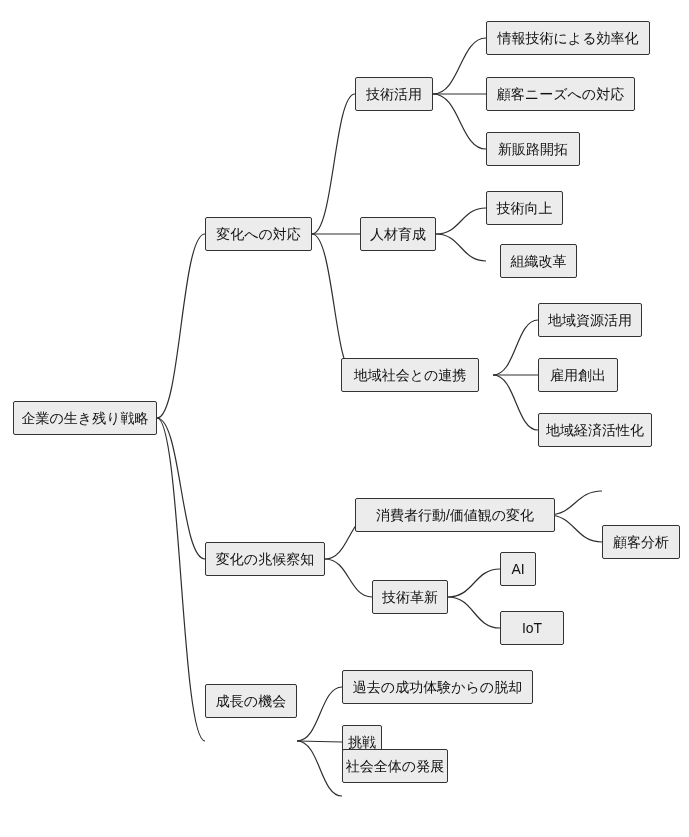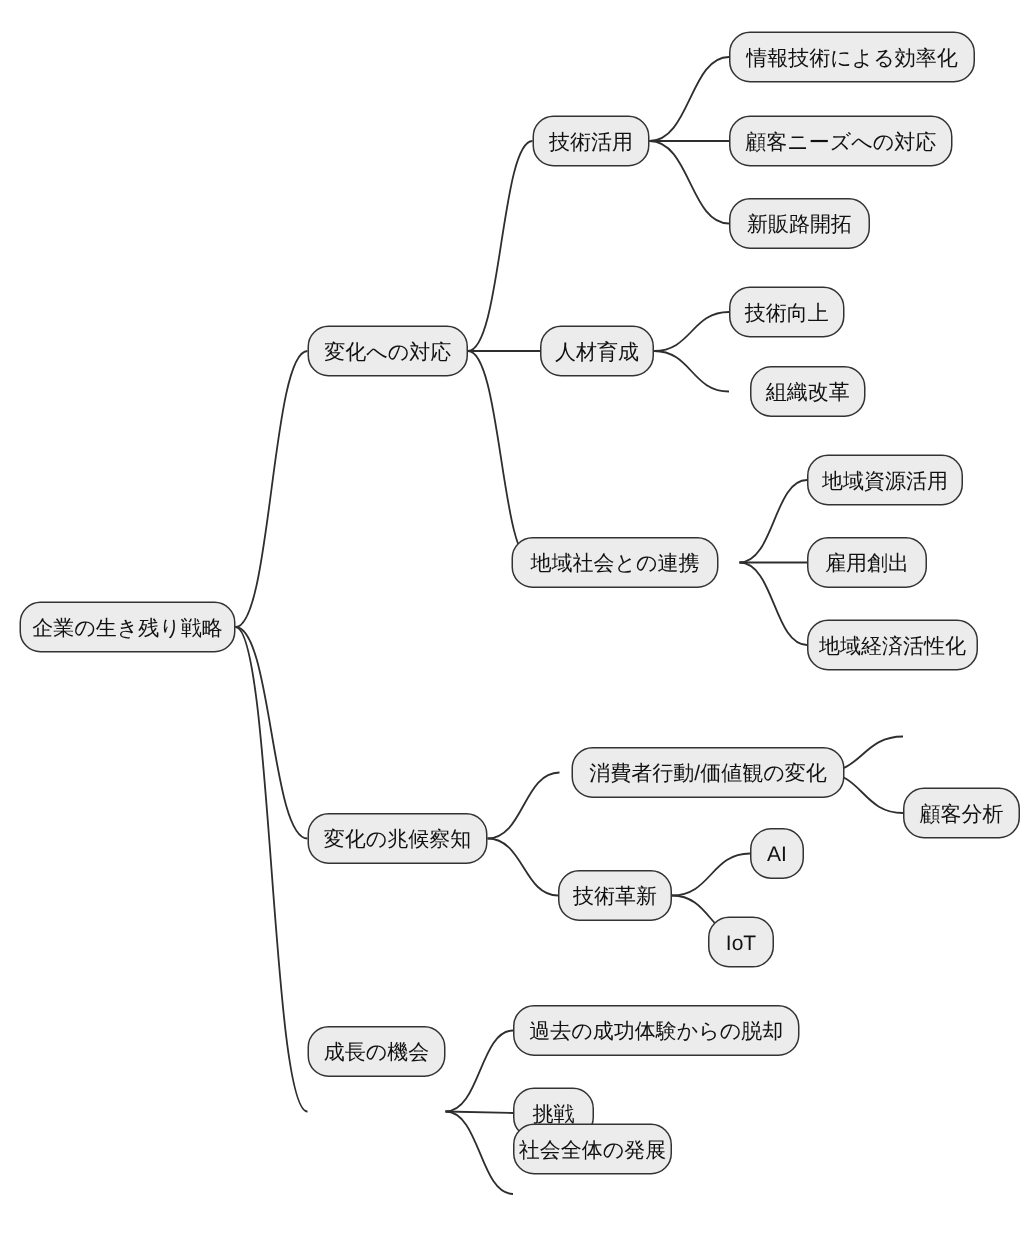--- a/index.html
+++ b/index.html
@@ -25,21 +25,21 @@
     fill: none;
     stroke: #2e2e2e;
     stroke-width: 1.2;
   }
   .node {
     position: absolute;
     box-sizing: border-box;
     height: 34px;
     background: #ececec;
     border: 1.4px solid #333333;
-    border-radius: 14px;
+    border-radius: 2px;
     display: flex;
     align-items: center;
     justify-content: center;
     font-size: 14px;
     color: #111111;
     white-space: nowrap;
     line-height: 1;
   }
 </style>
 </head>
@@ -76,36 +76,36 @@
   <div class="node" style="left:13px;top:401px;width:144px">企業の生き残り戦略</div>
 
   <div class="node" style="left:205px;top:217px;width:107px">変化への対応</div>
   <div class="node" style="left:205px;top:542px;width:120px">変化の兆候察知</div>
   <div class="node" style="left:205px;top:684px;width:92px">成長の機会</div>
 
   <div class="node" style="left:355px;top:77px;width:78px">技術活用</div>
   <div class="node" style="left:360px;top:217px;width:76px">人材育成</div>
   <div class="node" style="left:341px;top:358px;width:138px">地域社会との連携</div>
 
-  <div class="node" style="left:381px;top:498px;width:182px">消費者行動/価値観の変化</div>
+  <div class="node" style="left:355px;top:498px;width:200px">消費者行動/価値観の変化</div>
   <div class="node" style="left:372px;top:580px;width:76px">技術革新</div>
 
   <div class="node" style="left:342px;top:670px;width:191px">過去の成功体験からの脱却</div>
-  <div class="node" style="left:342px;top:725px;width:54px">挑戦</div>
+  <div class="node" style="left:342px;top:725px;width:40px">挑戦</div>
   <div class="node" style="left:342px;top:749px;width:106px">社会全体の発展</div>
 
   <div class="node" style="left:486px;top:21px;width:164px">情報技術による効率化</div>
   <div class="node" style="left:486px;top:77px;width:149px">顧客ニーズへの対応</div>
   <div class="node" style="left:486px;top:132px;width:94px">新販路開拓</div>
 
   <div class="node" style="left:486px;top:191px;width:77px">技術向上</div>
   <div class="node" style="left:500px;top:244px;width:77px">組織改革</div>
 
   <div class="node" style="left:538px;top:303px;width:104px">地域資源活用</div>
   <div class="node" style="left:538px;top:358px;width:80px">雇用創出</div>
   <div class="node" style="left:538px;top:413px;width:114px">地域経済活性化</div>
 
   <div class="node" style="left:602px;top:525px;width:78px">顧客分析</div>
 
   <div class="node" style="left:500px;top:552px;width:36px">AI</div>
-  <div class="node" style="left:472px;top:611px;width:44px">IoT</div>
+  <div class="node" style="left:500px;top:611px;width:64px">IoT</div>
 
 </div>
 
 </body></html>

